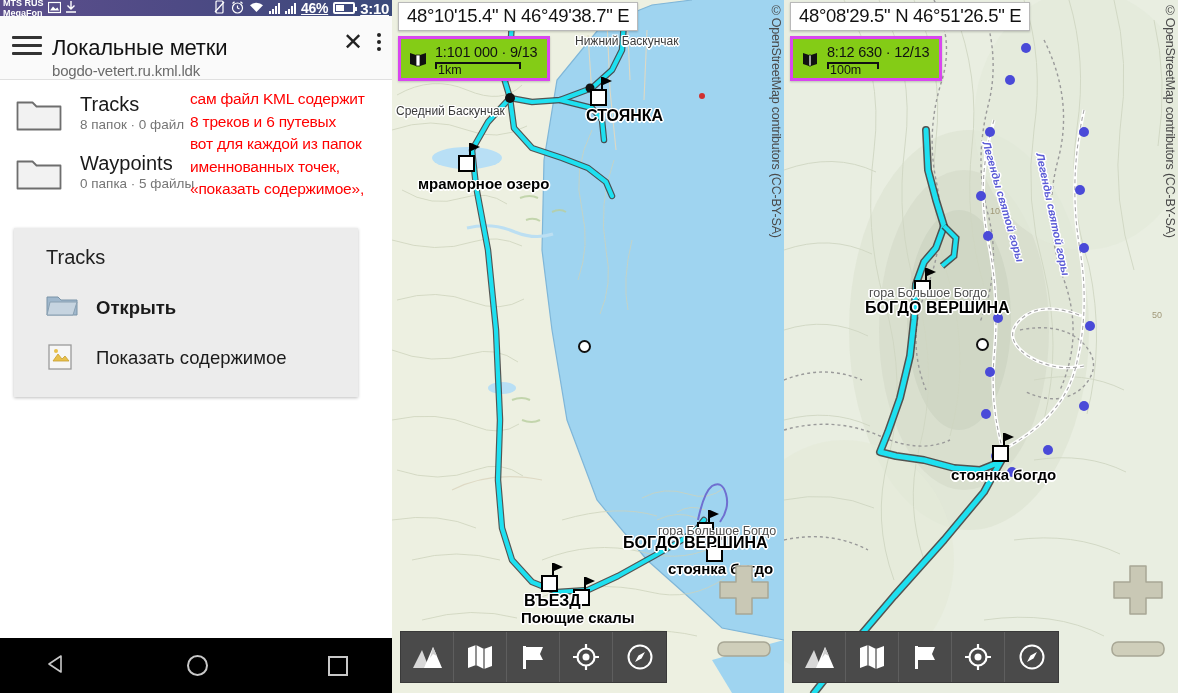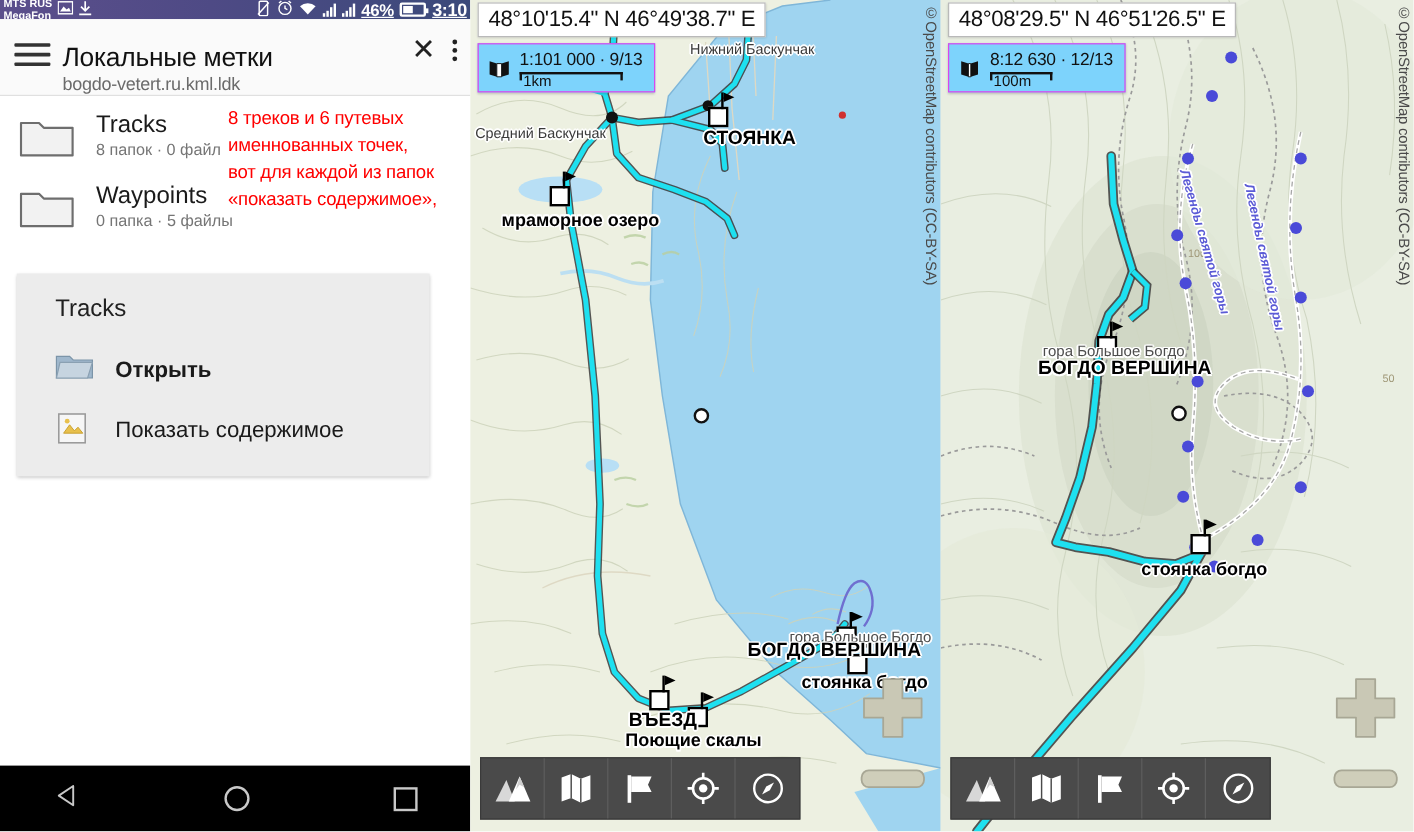--- a/index.html
+++ b/index.html
@@ -65,21 +65,21 @@
   .nav-recent { width:20px; height:20px; border:2px solid #c8c8c8; }
 
   
   .panel-map { position:relative; height:693px; overflow:hidden; }
   .panel-mid { width:392px; background:#eef0e3; }
   .panel-right { width:394px; background:#e7ece0; }
 
   .coordbox { position:absolute; top:2px; left:6px; background:#fff; border:1px solid #b9b9b9;
               padding:2px 8px 3px 8px; font-size:18.5px; color:#111; z-index:20; letter-spacing:-0.3px;
               box-shadow:0 1px 2px rgba(0,0,0,.2); white-space:nowrap; }
-  .scalebox { position:absolute; top:36px; left:6px; background:#7dd3fc; border:1px solid #d946ef;
+  .scalebox { position:absolute; top:36px; left:6px; background:#84cc16; border:3px solid #d946ef;
               padding:4px 10px 4px 8px; z-index:20; display:flex; align-items:center; gap:8px;
               box-shadow:0 1px 2px rgba(0,0,0,.2); }
   .scalebox .mapico { width:18px; height:16px; flex:0 0 auto; }
   .scale-txt { font-size:14.5px; color:#111; line-height:17px; letter-spacing:-0.2px; white-space:nowrap; }
   .scale-bar { position:relative; height:12px; margin-top:1px; }
   .scale-bar .ruler { position:relative; height:7px; border-left:2px solid #111; border-right:2px solid #111;
                       border-top:2px solid #111; }
   .scale-bar .lbl { position:absolute; left:3px; top:2px; font-size:12.5px; color:#111; line-height:12px; }
 
   .osm-credit { position:absolute; right:1px; top:4px; writing-mode:vertical-rl;
@@ -221,23 +221,24 @@
             </svg>
         </div>
         <div class="row-text">
           <div class="r1">Waypoints</div>
           <div class="r2">0 папка · 5 файлы</div>
         </div>
       </div>
     </div>
 
     <div class="annot">
+      <div>сам файл KML содержит</div>
       <div>8 треков и 6 путевых</div>
+      <div>вот для каждой из папок</div>
       <div>именнованных точек,</div>
-      <div>вот для каждой из папок</div>
       <div>«показать содержимое»,</div>
     </div>
 
     <div class="ctx-menu">
       <div class="ctx-title">Tracks</div>
 
       <div class="ctx-item">
         <div class="ctx-ico">
           <svg width="32" height="26" viewBox="0 0 32 26">
               <path d="M1 4h11l3 3h16v15H1z" fill="#9fb7cc" stroke="#7b94a8" stroke-width="1"></path>

